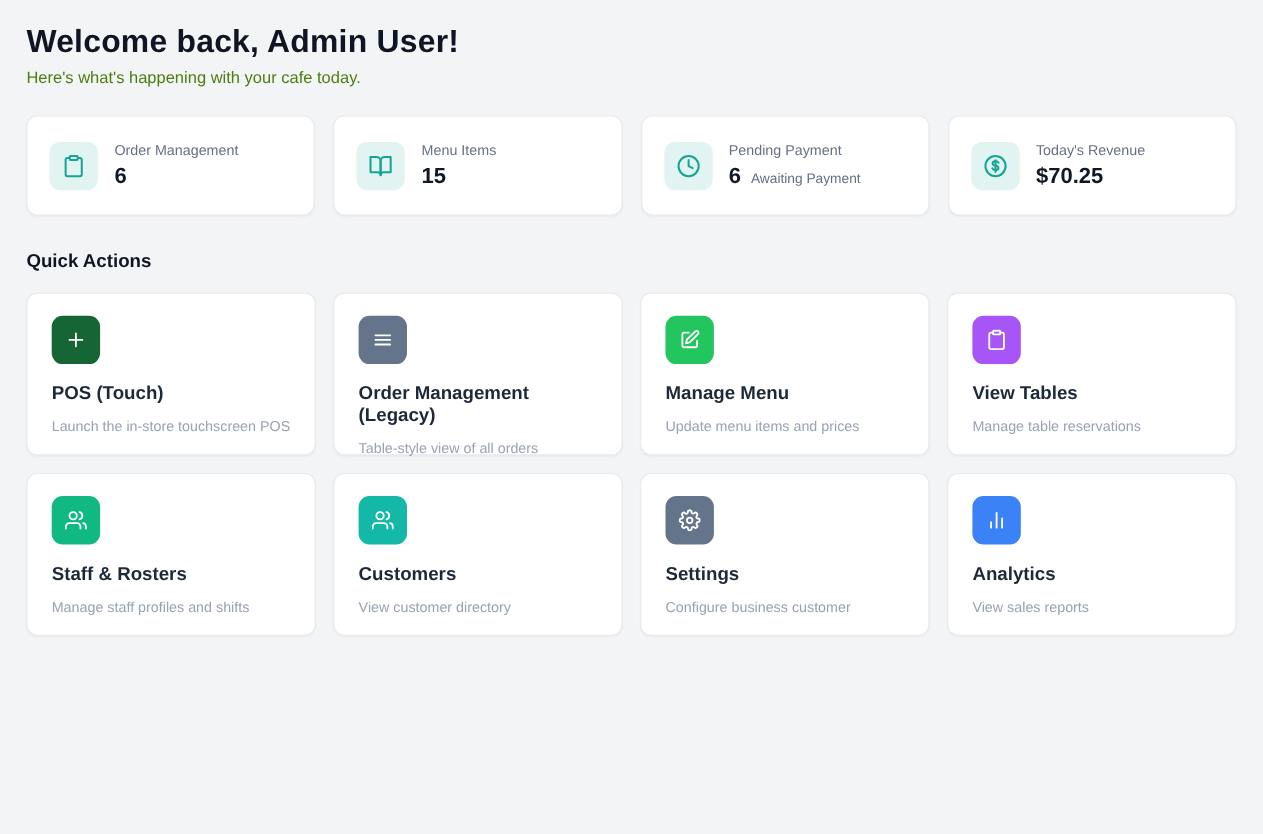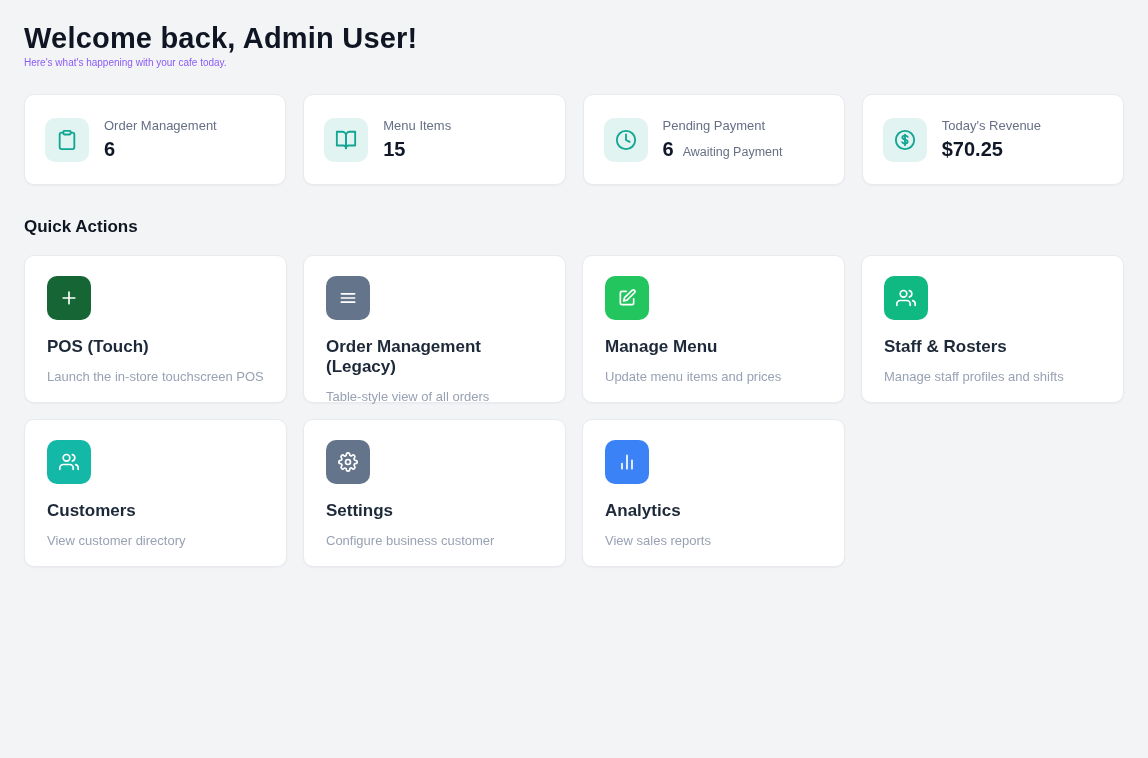--- a/index.html
+++ b/index.html
@@ -5,21 +5,21 @@
   * { margin: 0; padding: 0; box-sizing: border-box; }
   html, body { width: 1148px; height: 758px; }
   body {
     background: #f3f4f6;
     font-family: "Liberation Sans", sans-serif;
     padding: 22px 24px;
     overflow: hidden;
     color: #101828;
   }
   .page-title { font-size: 29px; font-weight: 700; color: #0f1523; letter-spacing: .2px; }
-  .page-sub { font-size: 10px; color: #8b5cf6; margin-top: 2px; }
+  .page-sub { font-size: 15px; color: #4d7c0f; margin-top: 7px; }
 
   .stats-grid {
     display: grid;
     grid-template-columns: repeat(4, 1fr);
     gap: 17px;
     margin-top: 26px;
   }
   .stat-card {
     background: #fff;
     border: 1px solid #e9eaee;
@@ -170,20 +170,30 @@
     <div class="action-icon" style="background: rgb(34, 197, 94);">
       <svg width="20" height="20" viewBox="0 0 24 24" fill="none" stroke="currentColor" stroke-width="2" stroke-linecap="round" stroke-linejoin="round">
           <path d="M11 4H6a2 2 0 0 0-2 2v12a2 2 0 0 0 2 2h12a2 2 0 0 0 2-2v-5"></path>
           <path d="M18.4 2.6a2 2 0 0 1 2.8 2.8L12 14.6l-4 1 1-4z"></path>
         </svg>
     </div>
     <div class="action-title">Manage Menu</div>
     <div class="action-sub">Update menu items and prices</div>
   </div>
 
+  <div class="action-card">
+    <div class="action-icon" style="background: rgb(168, 85, 247);">
+      <svg width="20" height="20" viewBox="0 0 24 24" fill="none" stroke="currentColor" stroke-width="2" stroke-linecap="round" stroke-linejoin="round">
+          <path d="M16 4h2a2 2 0 0 1 2 2v14a2 2 0 0 1-2 2H6a2 2 0 0 1-2-2V6a2 2 0 0 1 2-2h2"></path>
+          <rect x="8" y="2" width="8" height="4" rx="1"></rect>
+        </svg>
+    </div>
+    <div class="action-title">View Tables</div>
+    <div class="action-sub">Manage table reservations</div>
+  </div>
 
 
   <div class="action-card">
     <div class="action-icon" style="background: rgb(16, 185, 129);">
       <svg width="20" height="20" viewBox="0 0 24 24" fill="none" stroke="currentColor" stroke-width="2" stroke-linecap="round" stroke-linejoin="round">
           <path d="M17 21v-2a4 4 0 0 0-4-4H5a4 4 0 0 0-4 4v2"></path>
           <circle cx="9" cy="7" r="4"></circle>
           <path d="M23 21v-2a4 4 0 0 0-3-3.87"></path>
           <path d="M16 3.13a4 4 0 0 1 0 7.75"></path>
         </svg>

